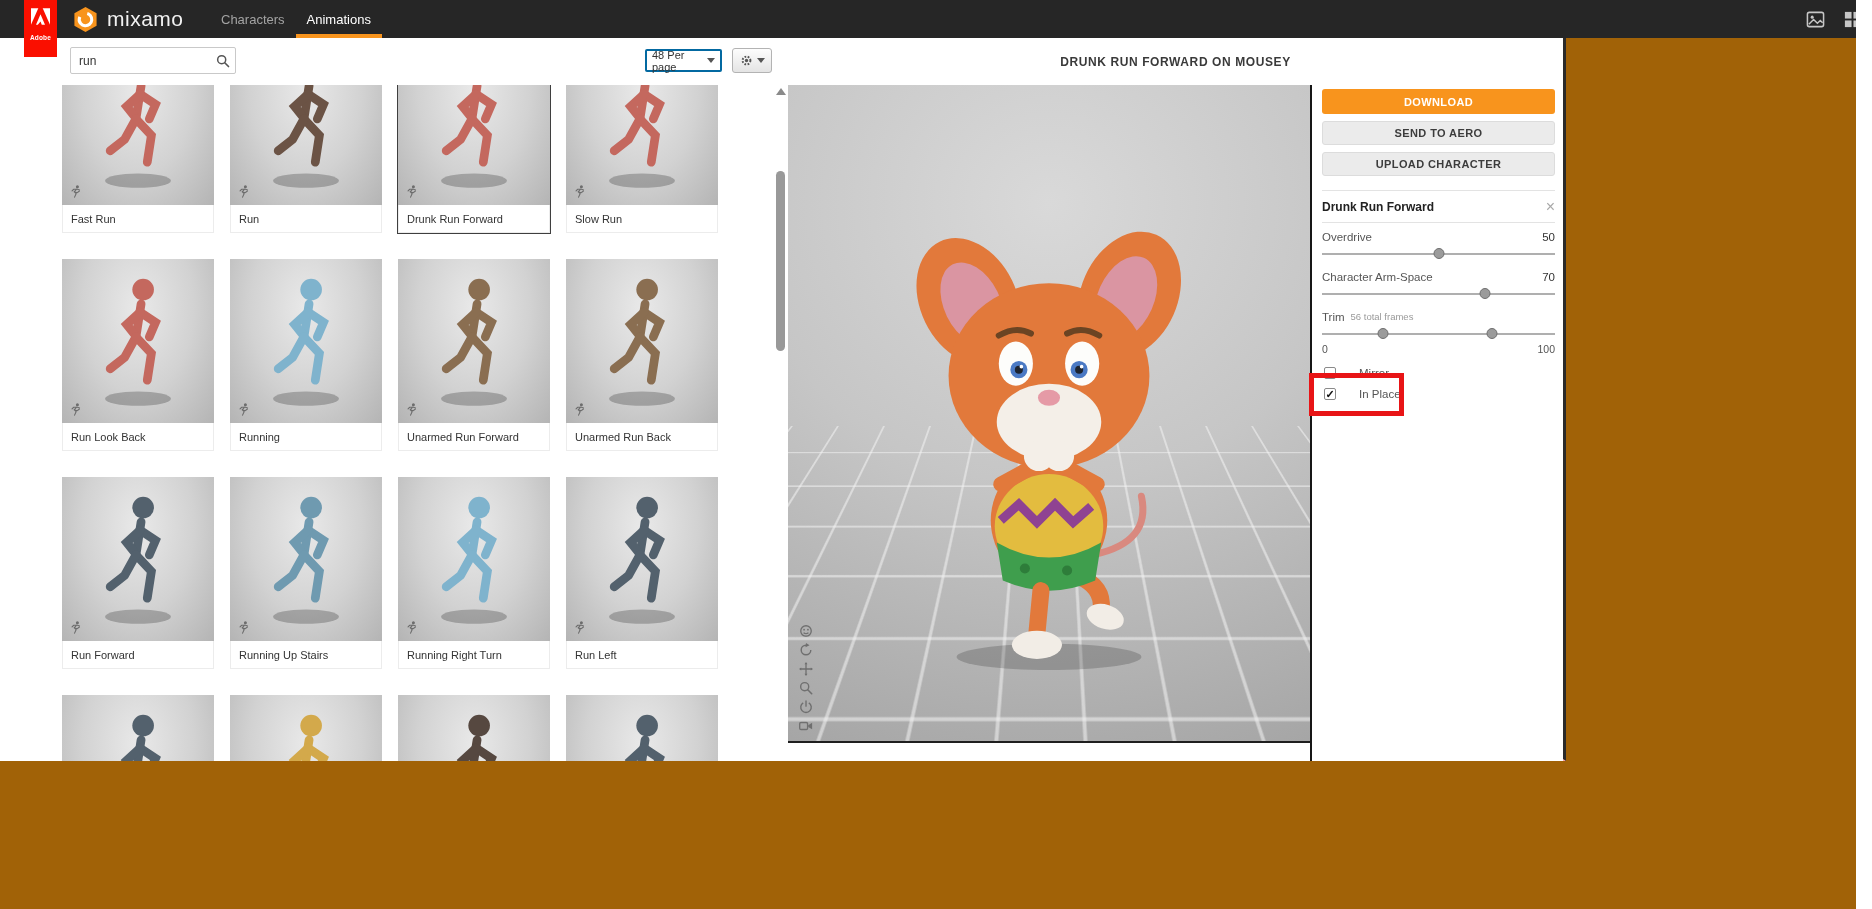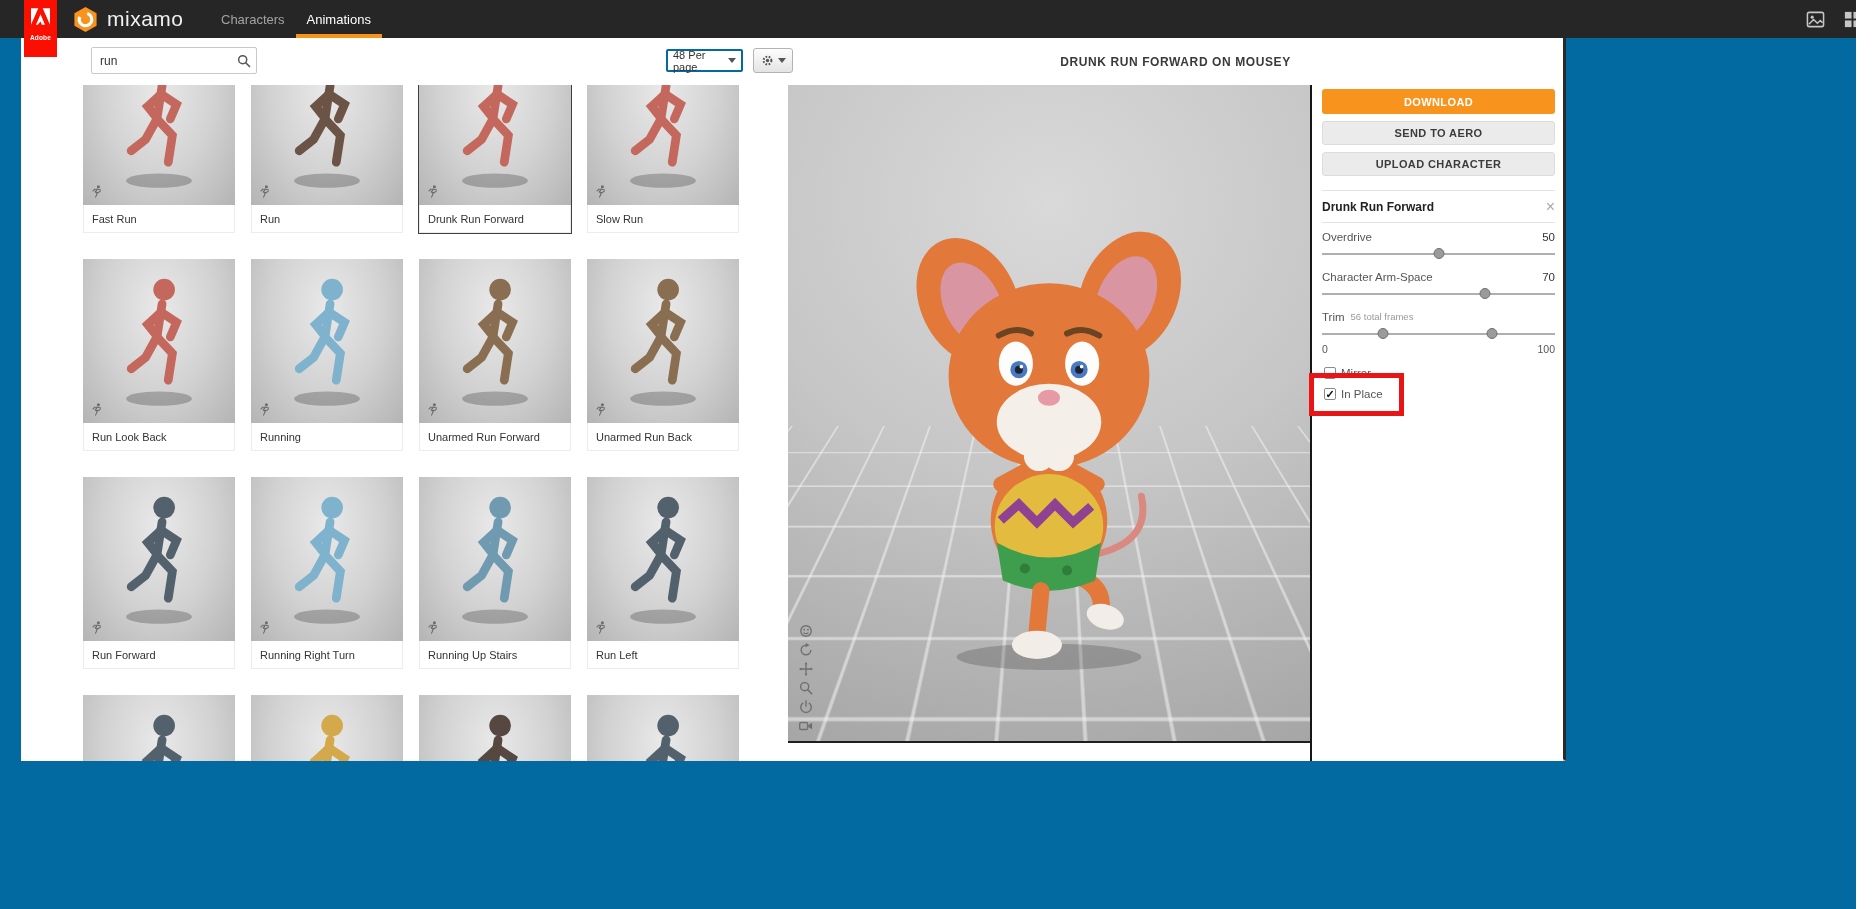--- a/index.html
+++ b/index.html
@@ -1,35 +1,35 @@
 <!DOCTYPE html>
 <html style="--accent: #f8941d; --annotation: #e81416; --topbar-bg: #262626; --adobe-red: #fa0f00;"><head>
 <meta charset="utf-8">
 <style>
   * { margin:0; padding:0; box-sizing:border-box; }
   html,body { background:#fff; }
   body { font-family:"Liberation Sans", sans-serif; }
 
-  .screen { position:relative; width:1856px; height:909px; background:#0369a1; overflow:hidden; }
+  .screen { position:relative; width:1856px; height:909px; background:#a16207; overflow:hidden; }
   .app { position:absolute; left:0; top:0; width:1872px; height:761px; }
 
   
   .topbar { position:absolute; left:0; top:0; width:1872px; height:38px; background:var(--topbar-bg,#262626); z-index:10; }
   .adobe-tab { position:absolute; left:24px; top:0; width:33px; height:57px; background:var(--adobe-red,#fa0f00); z-index:12; display:flex; flex-direction:column; align-items:center; justify-content:flex-start; padding-top:8px; cursor:pointer; }
   .adobe-word { color:#fff; font-size:6.5px; font-weight:bold; margin-top:9px; letter-spacing:.2px; }
   .brand { position:absolute; left:72px; top:0; height:38px; display:flex; align-items:center; gap:8px; cursor:pointer; }
   .brand-text { color:#f2f2f2; font-size:21px; font-weight:500; letter-spacing:.5px; }
   .topnav { position:absolute; left:210px; top:0; height:38px; display:flex; }
   .nav-link { display:flex; align-items:center; padding:18px 11px; font-size:13px; color:#a3a3a3; cursor:pointer; text-decoration:none; }
   .nav-link.active { color:#fff; box-shadow:inset 0 -4px 0 var(--accent,#f8941d); }
   .topbar-right { position:absolute; right:10px; top:0; height:38px; display:flex; align-items:center; gap:18px; }
   .topbar-right svg { cursor:pointer; }
 
   
-  .library { position:absolute; left:0; top:38px; width:788px; height:723px; background:#fff; overflow:hidden;margin-left:21px; }
+  .library { position:absolute; left:0; top:38px; width:788px; height:723px; background:#fff; overflow:hidden; }
   .search-row { position:absolute; left:0; top:0; width:788px; height:47px; background:#fff; z-index:3; }
   .search-box { position:absolute; left:70px; top:9px; width:166px; height:27px; border:1px solid #c9c9c9; border-radius:2px; background:#fff; }
   .search-box input { position:absolute; left:0; top:0; width:140px; height:25px; border:0; outline:0; padding-left:8px; font-size:12px; color:#333; font-family:inherit; background:transparent; }
   .search-box .sicon { position:absolute; right:5px; top:6px; cursor:pointer; }
   .per-page { position:absolute; left:645px; top:11px; width:77px; height:23px; border:2px solid #0369a1; border-radius:2px; background:#fff; display:flex; align-items:center; justify-content:space-between; padding:0 5px; font-size:11px; color:#333; cursor:pointer; }
   .caret-down { width:0; height:0; border:4px solid transparent; border-top:5px solid #555; margin-top:4px; }
   .gear-btn { position:absolute; left:732px; top:10px; width:40px; height:25px; background:linear-gradient(#fdfdfd,#e4e4e4); border:1px solid #b3b3b3; border-radius:3px; display:flex; align-items:center; justify-content:center; gap:4px; cursor:pointer; }
 
   .grid-viewport { position:absolute; left:0; top:47px; width:772px; height:676px; overflow:hidden; }
   .grid { margin:-44px 0 0 62px; display:grid; grid-template-columns:repeat(4,152px); column-gap:16px; row-gap:26px; }
@@ -71,21 +71,21 @@
   .close { color:#a8a8a8; font-size:16px; line-height:12px; cursor:pointer; }
   .ctl { margin-bottom:10px; }
   .row { display:flex; justify-content:space-between; align-items:baseline; font-size:11.5px; color:#555; }
   .row .val { color:#333; }
   .trim-left { display:flex; align-items:flex-start; gap:6px; }
   .note { color:#9a9a9a; font-size:9.5px; }
   .slider { position:relative; height:14px; margin-top:4px; cursor:pointer; }
   .track { position:absolute; left:0; right:0; top:6px; height:2px; background:#afafaf; }
   .handle { position:absolute; top:1px; width:11px; height:11px; border-radius:50%; background:#9b9b9b; border:1px solid #6e6e6e; transform:translateX(-50%); cursor:pointer; }
   .minmax { font-size:10.5px; margin-top:2px; color:#555; }
-  .check-row { display:flex; align-items:center; gap:5px; font-size:11.5px; color:#555; margin:12px 0 0 2px; cursor:pointer; }
+  .check-row { display:flex; align-items:center; gap:23px; font-size:11.5px; color:#555; margin:12px 0 0 2px; cursor:pointer; }
   .check-row + .check-row { margin-top:9px; }
   .checkbox { width:12px; height:12px; border:1px solid #8a8a8a; border-radius:2px; background:#fff; display:inline-flex; align-items:center; justify-content:center; font-size:11px; color:#111; }
   .checkbox.checked::after { content:"✓"; font-weight:bold; line-height:1; }
 
   
   .annotation { position:absolute; left:1309px; top:373px; width:95px; height:43px; border:5px solid var(--annotation,#e81416); z-index:30; pointer-events:none; }
 </style>
 </head>
 <body>
 
@@ -328,55 +328,55 @@
 <circle cx="15" cy="4.5" r="2.4" fill="#4a4a4a"></circle>
 <path d="M14 8 L10 12.5 L13 15.5 L10.5 21 M10 12.5 L14.5 14 L18 11.5 M14 8 L18.5 9.5 M14 8 L9 8.5 L6.5 11" stroke="#4a4a4a" stroke-width="1.8" fill="none" stroke-linecap="round"></path>
                 </svg>
               </div>
 <div class="card-label">Run Forward</div>
             </div>
             <div class="card">
               <div class="thumb">
                 <svg viewBox="0 0 100 136" class="figure">
 <ellipse cx="50" cy="124" rx="32" ry="7" fill="rgba(40,40,40,.28)"></ellipse>
+<g stroke="#6f9ab0" stroke-width="8.5" stroke-linecap="round" fill="none">
+<path d="M53 32 L48 64"></path>
+                    <path d="M52 40 L67 50 L61 64"></path>
+                    <path d="M52 40 L39 52 L47 62"></path>
+<path d="M48 64 L63 80 L59 106"></path>
+                    <path d="M48 64 L37 84 L23 95"></path>
+                  </g>
+<circle cx="55" cy="18" r="10.5" fill="#6f9ab0"></circle>
+                </svg>
+                <svg class="type-icon" viewBox="0 0 24 24">
+<circle cx="15" cy="4.5" r="2.4" fill="#4a4a4a"></circle>
+<path d="M14 8 L10 12.5 L13 15.5 L10.5 21 M10 12.5 L14.5 14 L18 11.5 M14 8 L18.5 9.5 M14 8 L9 8.5 L6.5 11" stroke="#4a4a4a" stroke-width="1.8" fill="none" stroke-linecap="round"></path>
+                </svg>
+              </div>
+<div class="card-label">Running Up Stairs</div>
+            </div>
+            <div class="card">
+              <div class="thumb">
+                <svg viewBox="0 0 100 136" class="figure">
+<ellipse cx="50" cy="124" rx="32" ry="7" fill="rgba(40,40,40,.28)"></ellipse>
 <g stroke="#7fb3cd" stroke-width="8.5" stroke-linecap="round" fill="none">
 <path d="M53 32 L48 64"></path>
                     <path d="M52 40 L67 50 L61 64"></path>
                     <path d="M52 40 L39 52 L47 62"></path>
 <path d="M48 64 L63 80 L59 106"></path>
                     <path d="M48 64 L37 84 L23 95"></path>
                   </g>
 <circle cx="55" cy="18" r="10.5" fill="#7fb3cd"></circle>
                 </svg>
                 <svg class="type-icon" viewBox="0 0 24 24">
 <circle cx="15" cy="4.5" r="2.4" fill="#4a4a4a"></circle>
 <path d="M14 8 L10 12.5 L13 15.5 L10.5 21 M10 12.5 L14.5 14 L18 11.5 M14 8 L18.5 9.5 M14 8 L9 8.5 L6.5 11" stroke="#4a4a4a" stroke-width="1.8" fill="none" stroke-linecap="round"></path>
                 </svg>
               </div>
 <div class="card-label">Running Right Turn</div>
-            </div>
-            <div class="card">
-              <div class="thumb">
-                <svg viewBox="0 0 100 136" class="figure">
-<ellipse cx="50" cy="124" rx="32" ry="7" fill="rgba(40,40,40,.28)"></ellipse>
-<g stroke="#6f9ab0" stroke-width="8.5" stroke-linecap="round" fill="none">
-<path d="M53 32 L48 64"></path>
-                    <path d="M52 40 L67 50 L61 64"></path>
-                    <path d="M52 40 L39 52 L47 62"></path>
-<path d="M48 64 L63 80 L59 106"></path>
-                    <path d="M48 64 L37 84 L23 95"></path>
-                  </g>
-<circle cx="55" cy="18" r="10.5" fill="#6f9ab0"></circle>
-                </svg>
-                <svg class="type-icon" viewBox="0 0 24 24">
-<circle cx="15" cy="4.5" r="2.4" fill="#4a4a4a"></circle>
-<path d="M14 8 L10 12.5 L13 15.5 L10.5 21 M10 12.5 L14.5 14 L18 11.5 M14 8 L18.5 9.5 M14 8 L9 8.5 L6.5 11" stroke="#4a4a4a" stroke-width="1.8" fill="none" stroke-linecap="round"></path>
-                </svg>
-              </div>
-<div class="card-label">Running Up Stairs</div>
             </div>
             <div class="card">
               <div class="thumb">
                 <svg viewBox="0 0 100 136" class="figure">
 <ellipse cx="50" cy="124" rx="32" ry="7" fill="rgba(40,40,40,.28)"></ellipse>
 <g stroke="#53616d" stroke-width="8.5" stroke-linecap="round" fill="none">
 <path d="M53 32 L48 64"></path>
                     <path d="M52 40 L67 50 L61 64"></path>
                     <path d="M52 40 L39 52 L47 62"></path>
 <path d="M48 64 L63 80 L59 106"></path>

